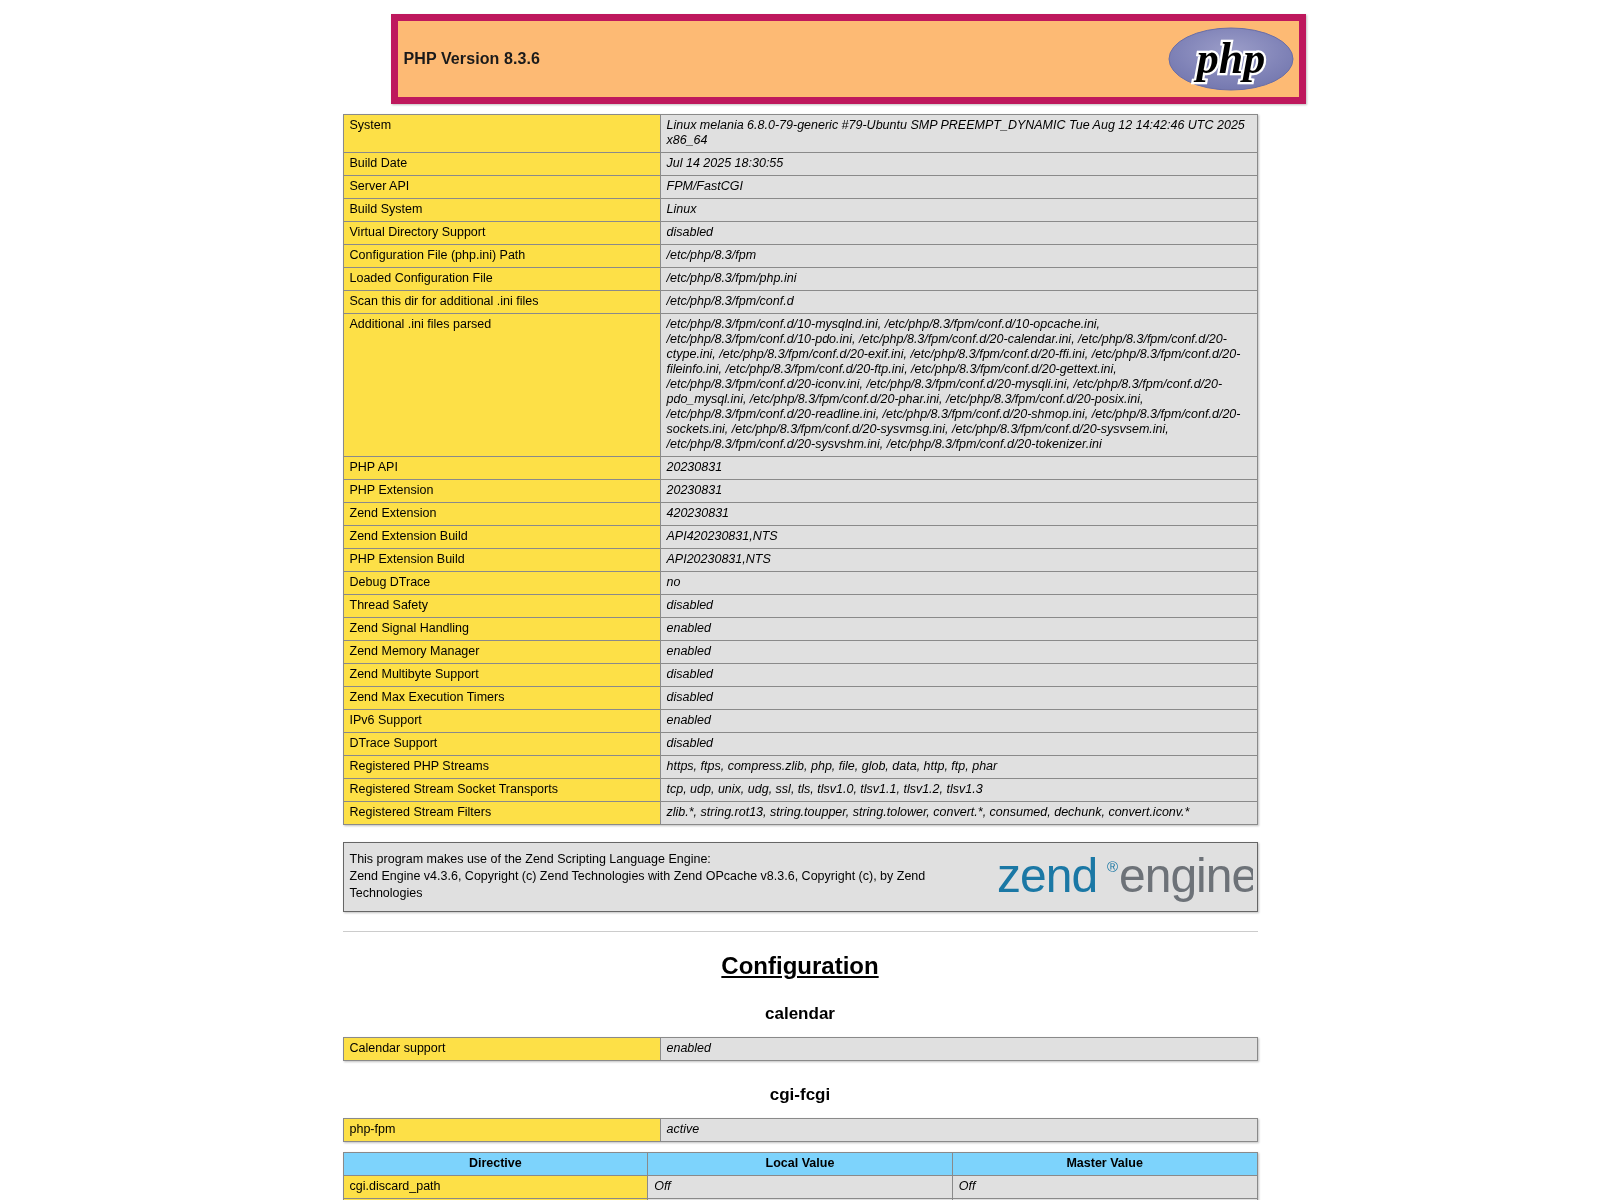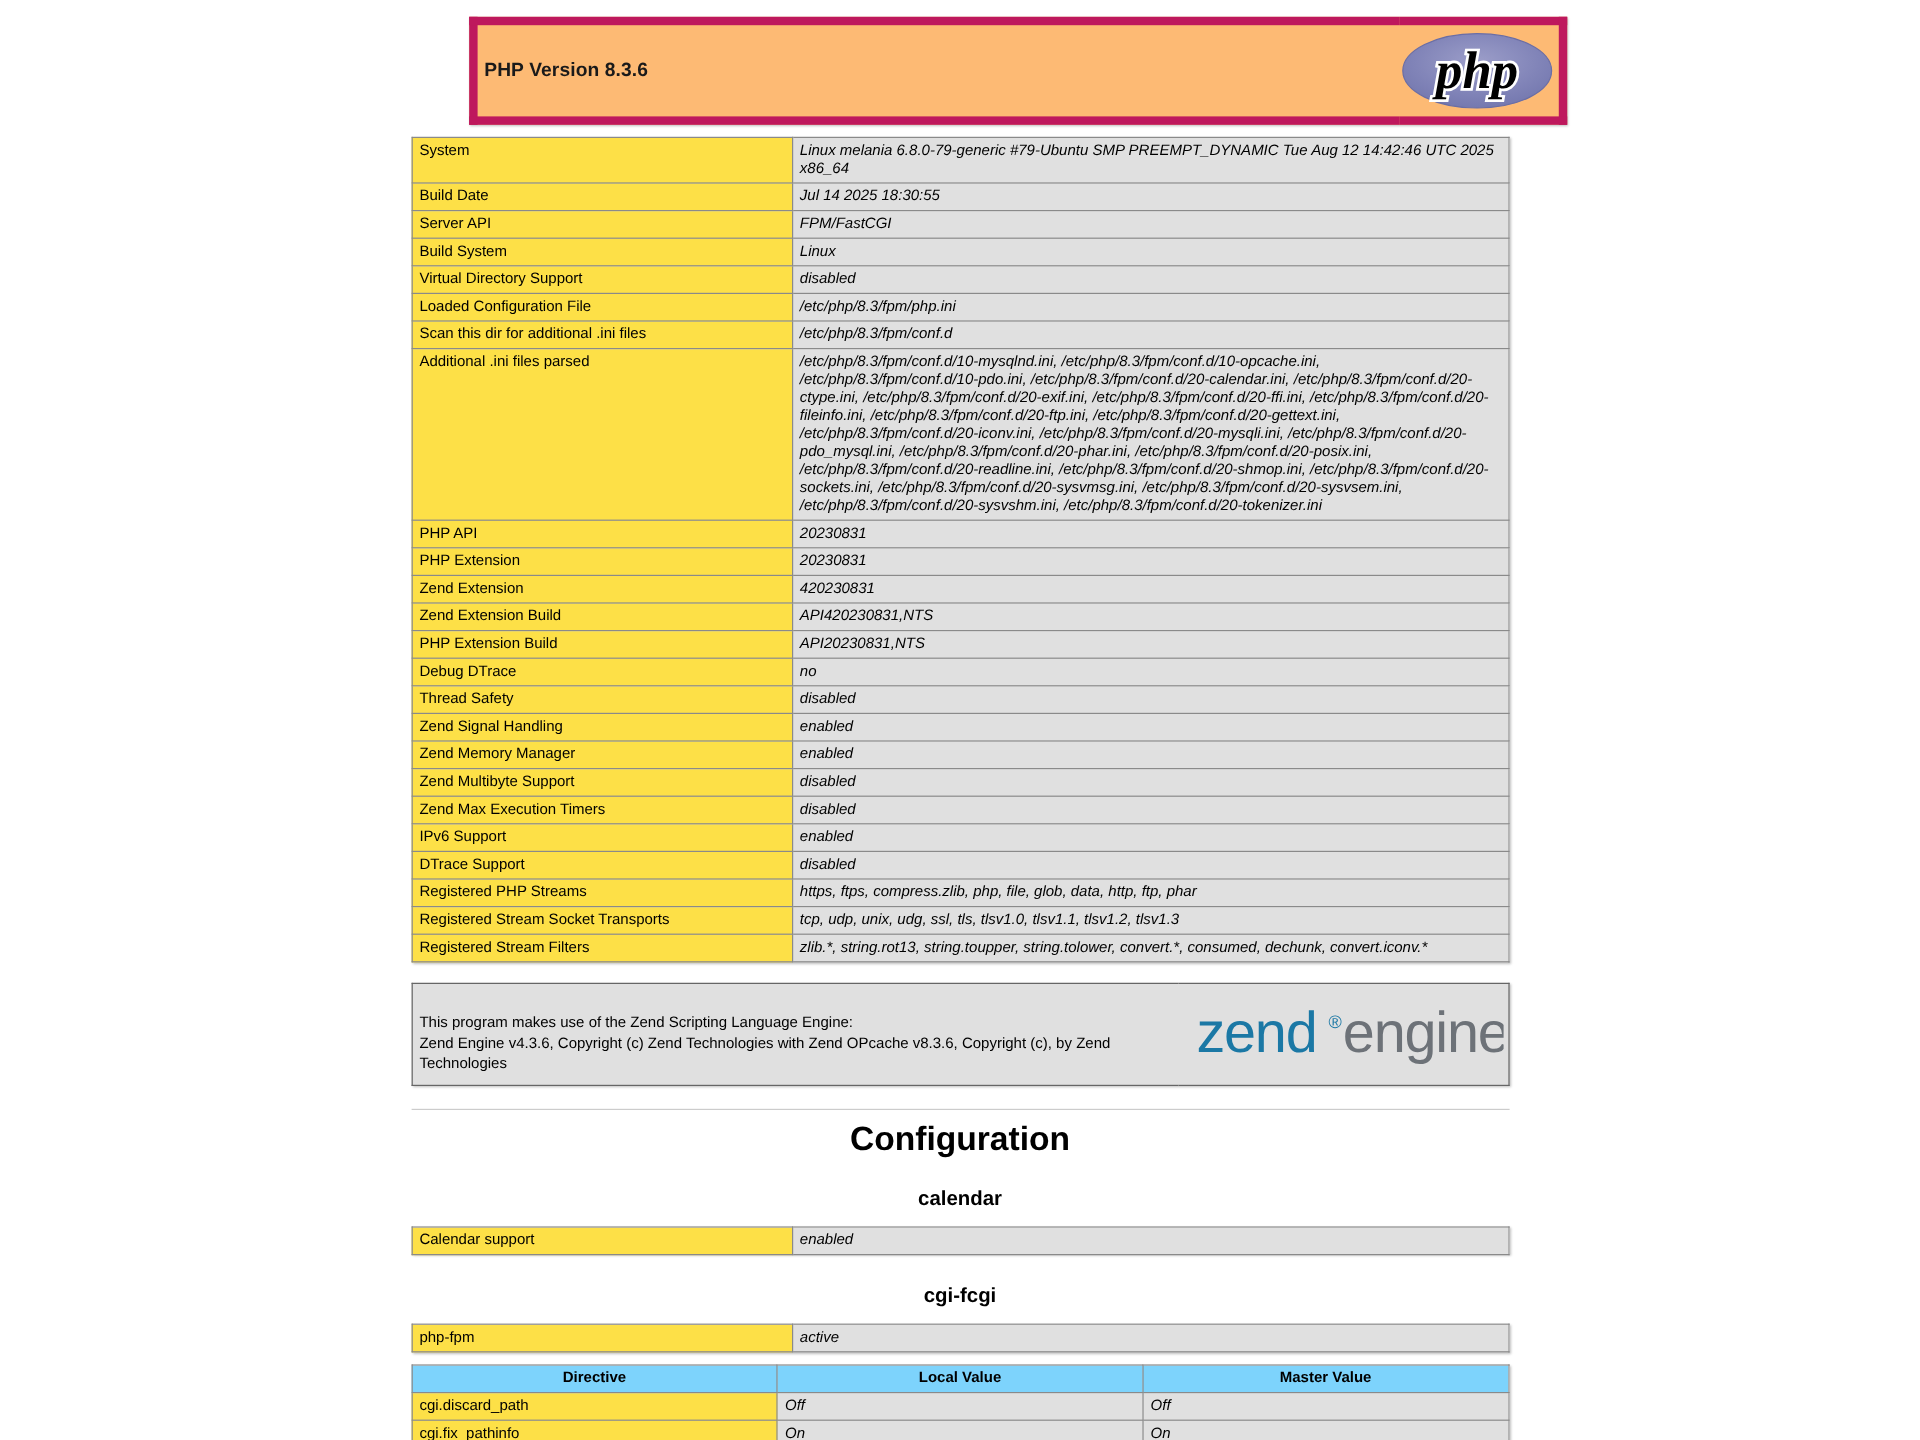--- a/index.html
+++ b/index.html
@@ -97,45 +97,46 @@
   
   .zend-table {
     width: 915px;
     border-collapse: collapse;
     border: 1px solid #666666;
     margin-top: 17px;
     background: #e0e0e0;
     box-shadow: 1px 1px 2px rgba(0,0,0,0.25);
   }
   .zend-text-cell {
-    padding: 24px 6px 9px 6px;
+    padding: 8px 6px 9px 6px;
     vertical-align: middle;
     font-size: 12.5px;
     line-height: 17px;
   }
   .zend-logo-cell {
     width: 270px;
     vertical-align: middle;
     text-align: right;
     padding-right: 4px;
   }
 
   hr.sep {
     border: 0;
     border-top: 1px solid #cccccc;
     margin: 19px 0 0 0;
     width: 915px;
   }
 
   h1.cfg {
     text-align: center;
-    font-size: 28px;
+    font-size: 24px;
     font-weight: bold;
-    margin: 8px 0 0 0;
-    color: #000000;
+    margin: 20px 0 0 0;
+    color: #000000;
+    text-decoration: underline;
   }
   h2.mod {
     text-align: center;
     font-size: 17px;
     font-weight: bold;
     margin: 24px 0 0 0;
     color: #000000;
   }
   h2.mod + table.info { margin-top: 13px; }
 </style>
@@ -184,20 +185,24 @@
         </tr>
         <tr>
           <td class="e">Build System</td>
           <td class="v">Linux</td>
         </tr>
         <tr>
           <td class="e">Virtual Directory Support</td>
           <td class="v">disabled</td>
         </tr>
         <tr>
+          <td class="e">Configuration File (php.ini) Path</td>
+          <td class="v">/etc/php/8.3/fpm</td>
+        </tr>
+        <tr>
           <td class="e">Loaded Configuration File</td>
           <td class="v">/etc/php/8.3/fpm/php.ini</td>
         </tr>
         <tr>
           <td class="e">Scan this dir for additional .ini files</td>
           <td class="v">/etc/php/8.3/fpm/conf.d</td>
         </tr>
         <tr>
           <td class="e">Additional .ini files parsed</td>
           <td class="v">/etc/php/8.3/fpm/conf.d/10-mysqlnd.ini, /etc/php/8.3/fpm/conf.d/10-opcache.ini, /etc/php/8.3/fpm/conf.d/10-pdo.ini, /etc/php/8.3/fpm/conf.d/20-calendar.ini, /etc/php/8.3/fpm/conf.d/20-ctype.ini, /etc/php/8.3/fpm/conf.d/20-exif.ini, /etc/php/8.3/fpm/conf.d/20-ffi.ini, /etc/php/8.3/fpm/conf.d/20-fileinfo.ini, /etc/php/8.3/fpm/conf.d/20-ftp.ini, /etc/php/8.3/fpm/conf.d/20-gettext.ini, /etc/php/8.3/fpm/conf.d/20-iconv.ini, /etc/php/8.3/fpm/conf.d/20-mysqli.ini, /etc/php/8.3/fpm/conf.d/20-pdo_mysql.ini, /etc/php/8.3/fpm/conf.d/20-phar.ini, /etc/php/8.3/fpm/conf.d/20-posix.ini, /etc/php/8.3/fpm/conf.d/20-readline.ini, /etc/php/8.3/fpm/conf.d/20-shmop.ini, /etc/php/8.3/fpm/conf.d/20-sockets.ini, /etc/php/8.3/fpm/conf.d/20-sysvmsg.ini, /etc/php/8.3/fpm/conf.d/20-sysvsem.ini, /etc/php/8.3/fpm/conf.d/20-sysvshm.ini, /etc/php/8.3/fpm/conf.d/20-tokenizer.ini</td>

